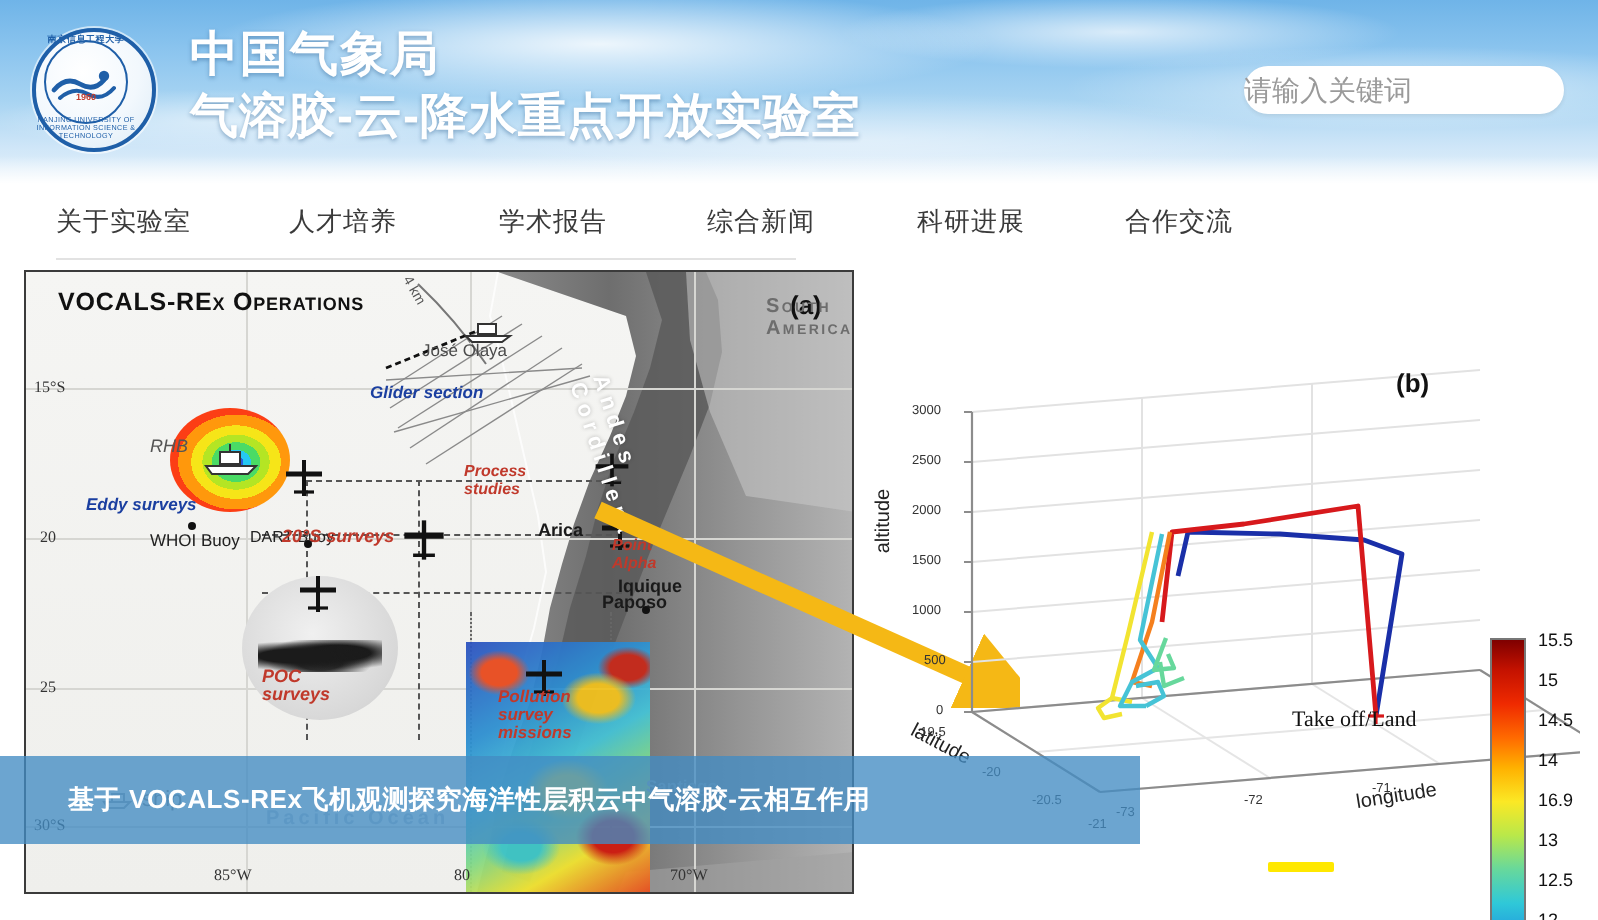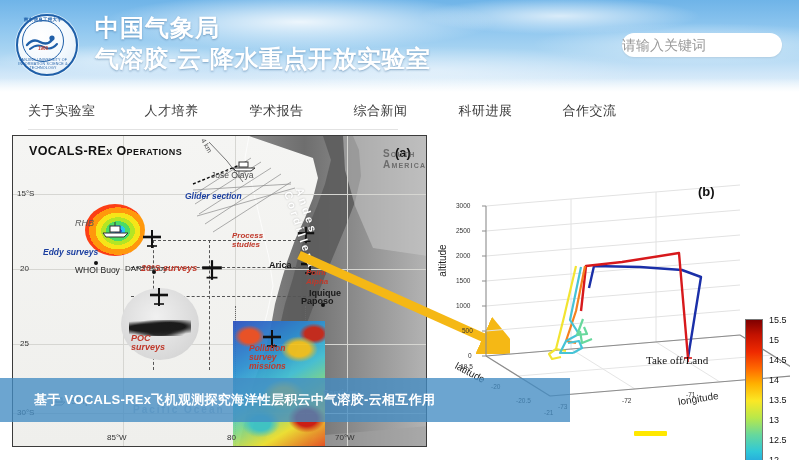--- a/index.html
+++ b/index.html
@@ -113,21 +113,21 @@
     font-size:12.5px; font-weight:bold; color:#111; letter-spacing:.4px;
     font-variant: small-caps;
   }
   .panel-letter {
     position:absolute; font-size:13px; font-weight:bold; color:#111;
   }
   .map-label { position:absolute; font-size:8.5px; color:#4a4a4a; white-space:nowrap; }
   .map-label-dark { position:absolute; font-size:9px; color:#1a1a1a; font-weight:bold; white-space:nowrap; }
   .map-label-blue { position:absolute; font-size:8.5px; color:#1b3fa0; font-weight:bold; font-style:italic; white-space:nowrap; line-height:9px;}
   .map-label-red  { position:absolute; font-size:8px;  color:#c0392b; font-weight:bold; font-style:italic; white-space:nowrap; line-height:9px;}
-  .map-axis-label { position:absolute; font-size:8px; color:#333; white-space:nowrap; }
+  .map-axis-label { position:absolute; font-size:8px; color:#333; white-space:nowrap;font-family:Liberation Serif, serif; }
   .andes-text{
     position:absolute; font-size:11px; color:#ffffff; font-weight:bold; letter-spacing:3px;
     text-shadow:0 0 2px rgba(0,0,0,.25);
   }
   .sa-text{ position:absolute; font-size:10px; color:#6d6d6d; font-weight:bold; letter-spacing:1.2px; font-variant:small-caps;margin-left:40px;}
   .pacific-text{ position:absolute; font-size:10px; color:#b9c4cc; font-weight:bold; letter-spacing:2px;}
   .city-dot{ position:absolute; width:4px; height:4px; border-radius:50%; background:#111; }
   .plane { position:absolute; color:#111; font-size:13px; line-height:1; }
 
   
@@ -511,21 +511,21 @@
       <div class="tick-txt" style="left:256px;top:220px">-71</div>
       <div class="tick-txt" style="left:320px;top:214px">-70</div>
     </div>
 
     <div id="colorbar-wrap">
       <div id="colorbar"></div>
       <div class="cb-tick" style="top:-4px">15.5</div>
       <div class="cb-tick" style="top:16px">15</div>
       <div class="cb-tick" style="top:36px">14.5</div>
       <div class="cb-tick" style="top:56px">14</div>
-      <div class="cb-tick" style="top:76px">13.5</div>
+      <div class="cb-tick" style="top:76px">16.9</div>
       <div class="cb-tick" style="top:96px">13</div>
       <div class="cb-tick" style="top:116px">12.5</div>
       <div class="cb-tick" style="top:136px">12</div>
 
     </div>
 
     <div id="caption-bar">
       <div id="caption-text">基于 VOCALS-REx飞机观测探究海洋性层积云中气溶胶-云相互作用</div>
     </div>
 

